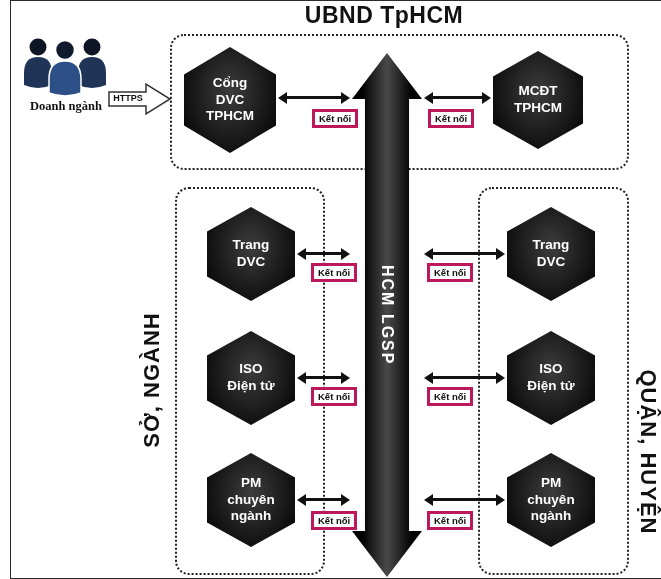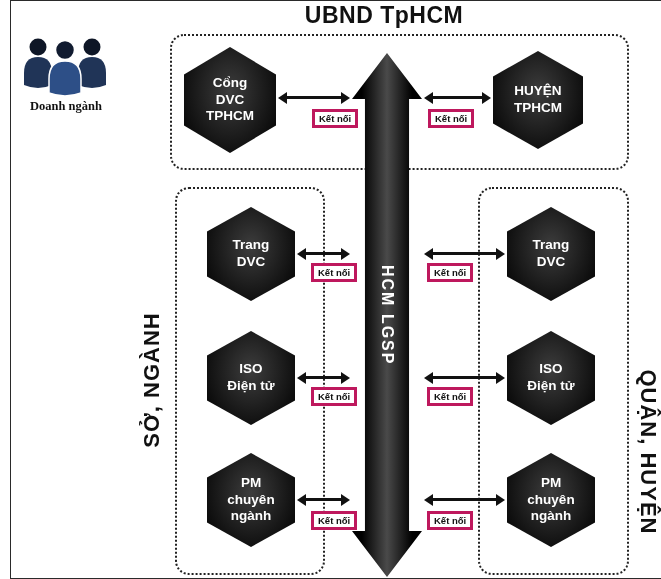--- a/index.html
+++ b/index.html
@@ -55,38 +55,44 @@
       <circle cx="70" cy="12" r="8.5" fill="#0e1626"></circle>
       <path d="M56 38 Q56 22 70 22 Q84 22 84 38 L84 50 Q70 56 56 50 Z" fill="#203457"></path>
       <circle cx="43" cy="15" r="9.5" fill="#111b30" stroke="#fff" stroke-width="1.5"></circle>
       <path d="M27 44 Q27 26 43 26 Q59 26 59 44 L59 58 Q43 64 27 58 Z" fill="#2d4f87" stroke="#fff" stroke-width="1.5"></path>
     </svg>
     <div class="actors-label">
       <span>Doanh ngành</span>
     </div>
   </div>
 
+  <div class="https-wrap">
+    <svg width="64" height="36" viewBox="0 0 64 36">
+      <polygon points="1,11 38,11 38,3 62,18 38,33 38,25 1,25" fill="#ffffff" stroke="#333" stroke-width="1.5"></polygon>
+    </svg>
+    <span class="https-text">HTTPS</span>
+  </div>
 
   <div class="dotbox" style="left:159px;top:33px;width:455px;height:132px;"></div>
 
   <div class="dotbox" style="left:164px;top:186px;width:146px;height:384px;"></div>
 
   <div class="dotbox" style="left:467px;top:186px;width:147px;height:384px;"></div>
 
   <div class="varrow" style="left:341px;top:52px;width:70px;height:524px;">
     <span class="vtext">HCM LGSP</span>
   </div>
 
   <div class="hex" style="left:173px;top:46px;width:92px;height:106px;">
     <span>Cổng</span>
     <span>DVC</span>
     <span>TPHCM</span>
   </div>
   <div class="hex" style="left:482px;top:50px;width:90px;height:98px;">
-    <span>HUYỆN</span>
+    <span>MCĐT</span>
     <span>TPHCM</span>
   </div>
 
   <div class="hex" style="left:196px;top:206px;width:88px;height:94px;">
     <span>Trang</span>
     <span>DVC</span>
   </div>
   <div class="hex" style="left:196px;top:330px;width:88px;height:94px;">
     <span>ISO</span>
     <span>Điện tử</span>

